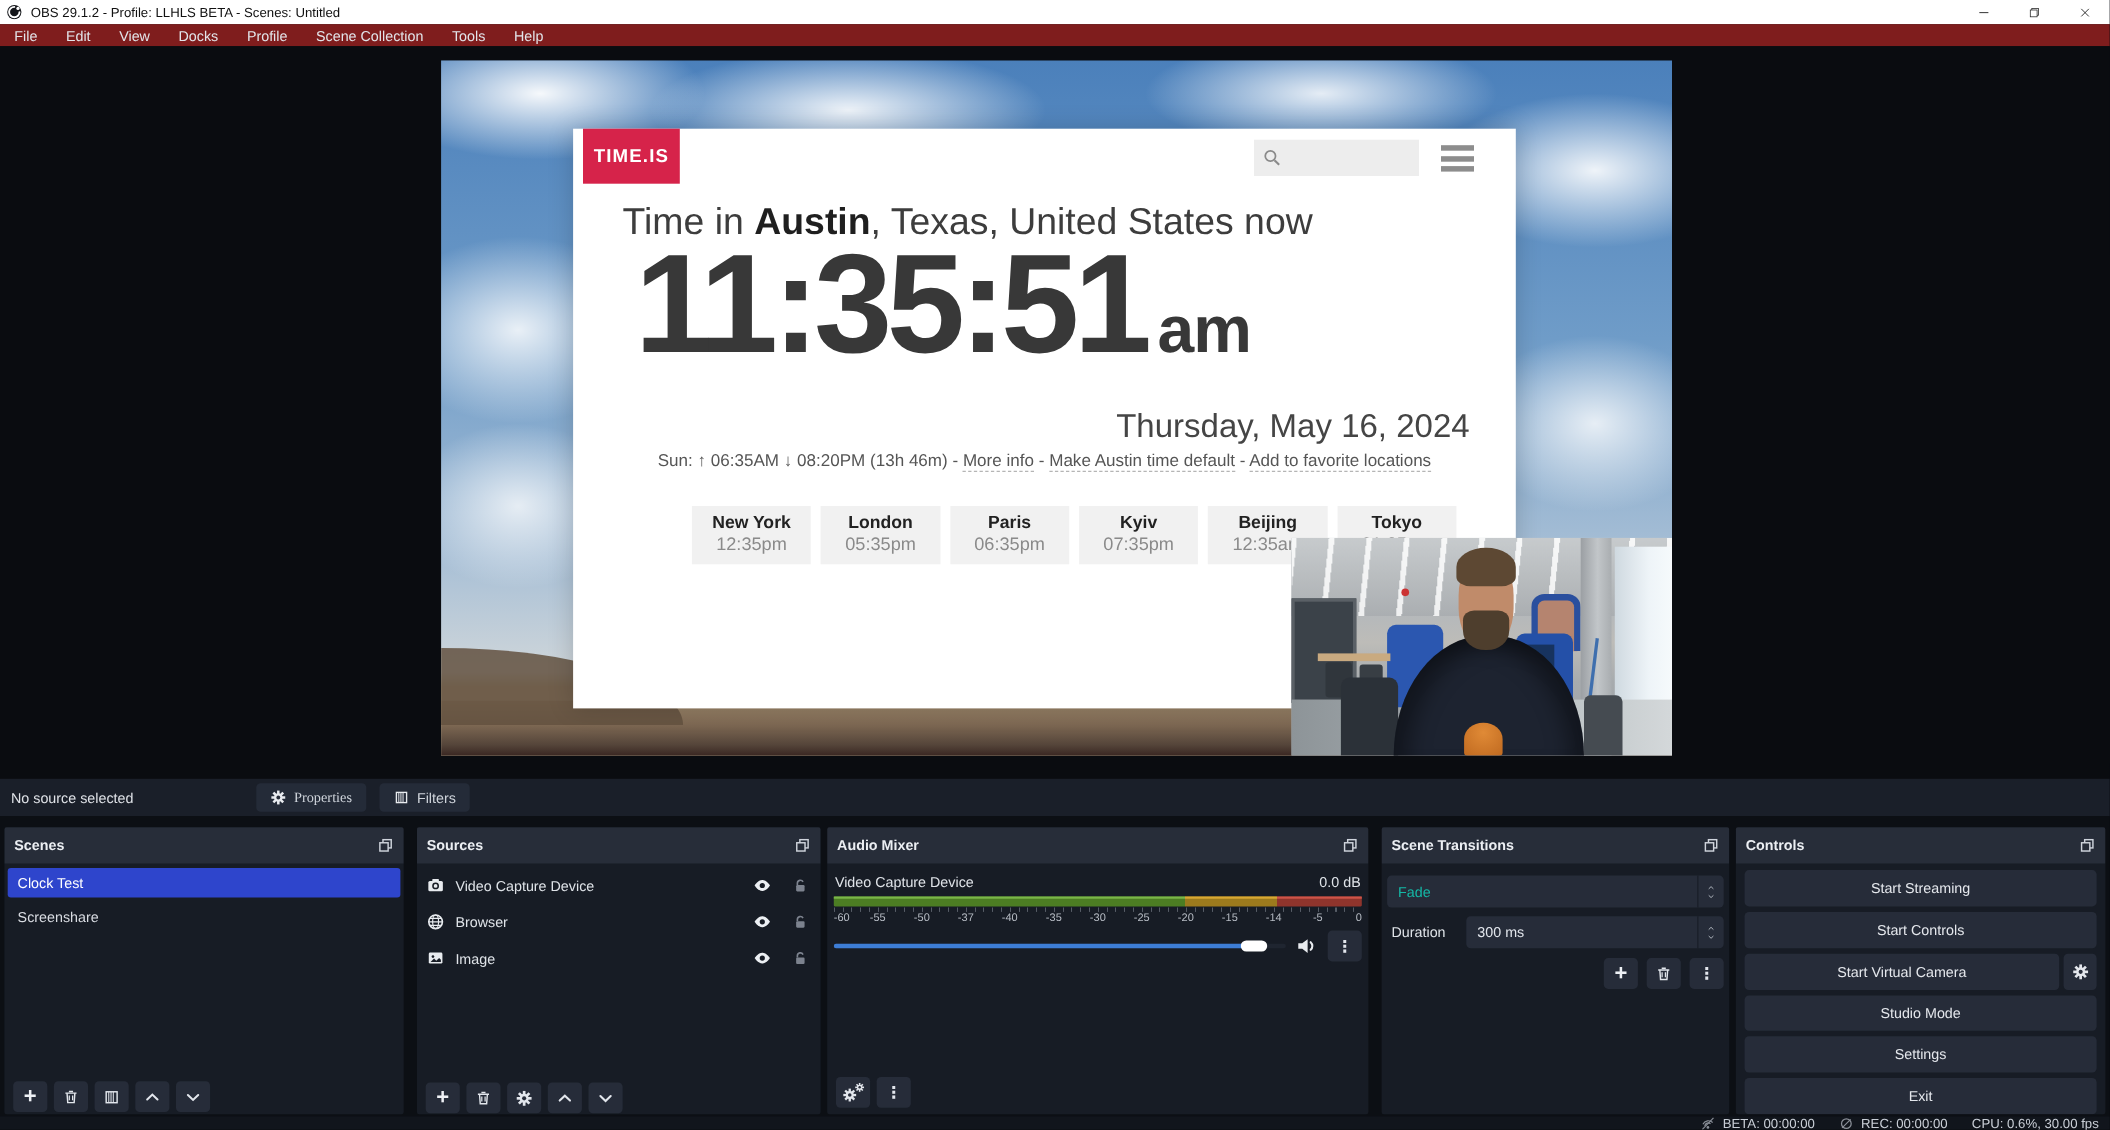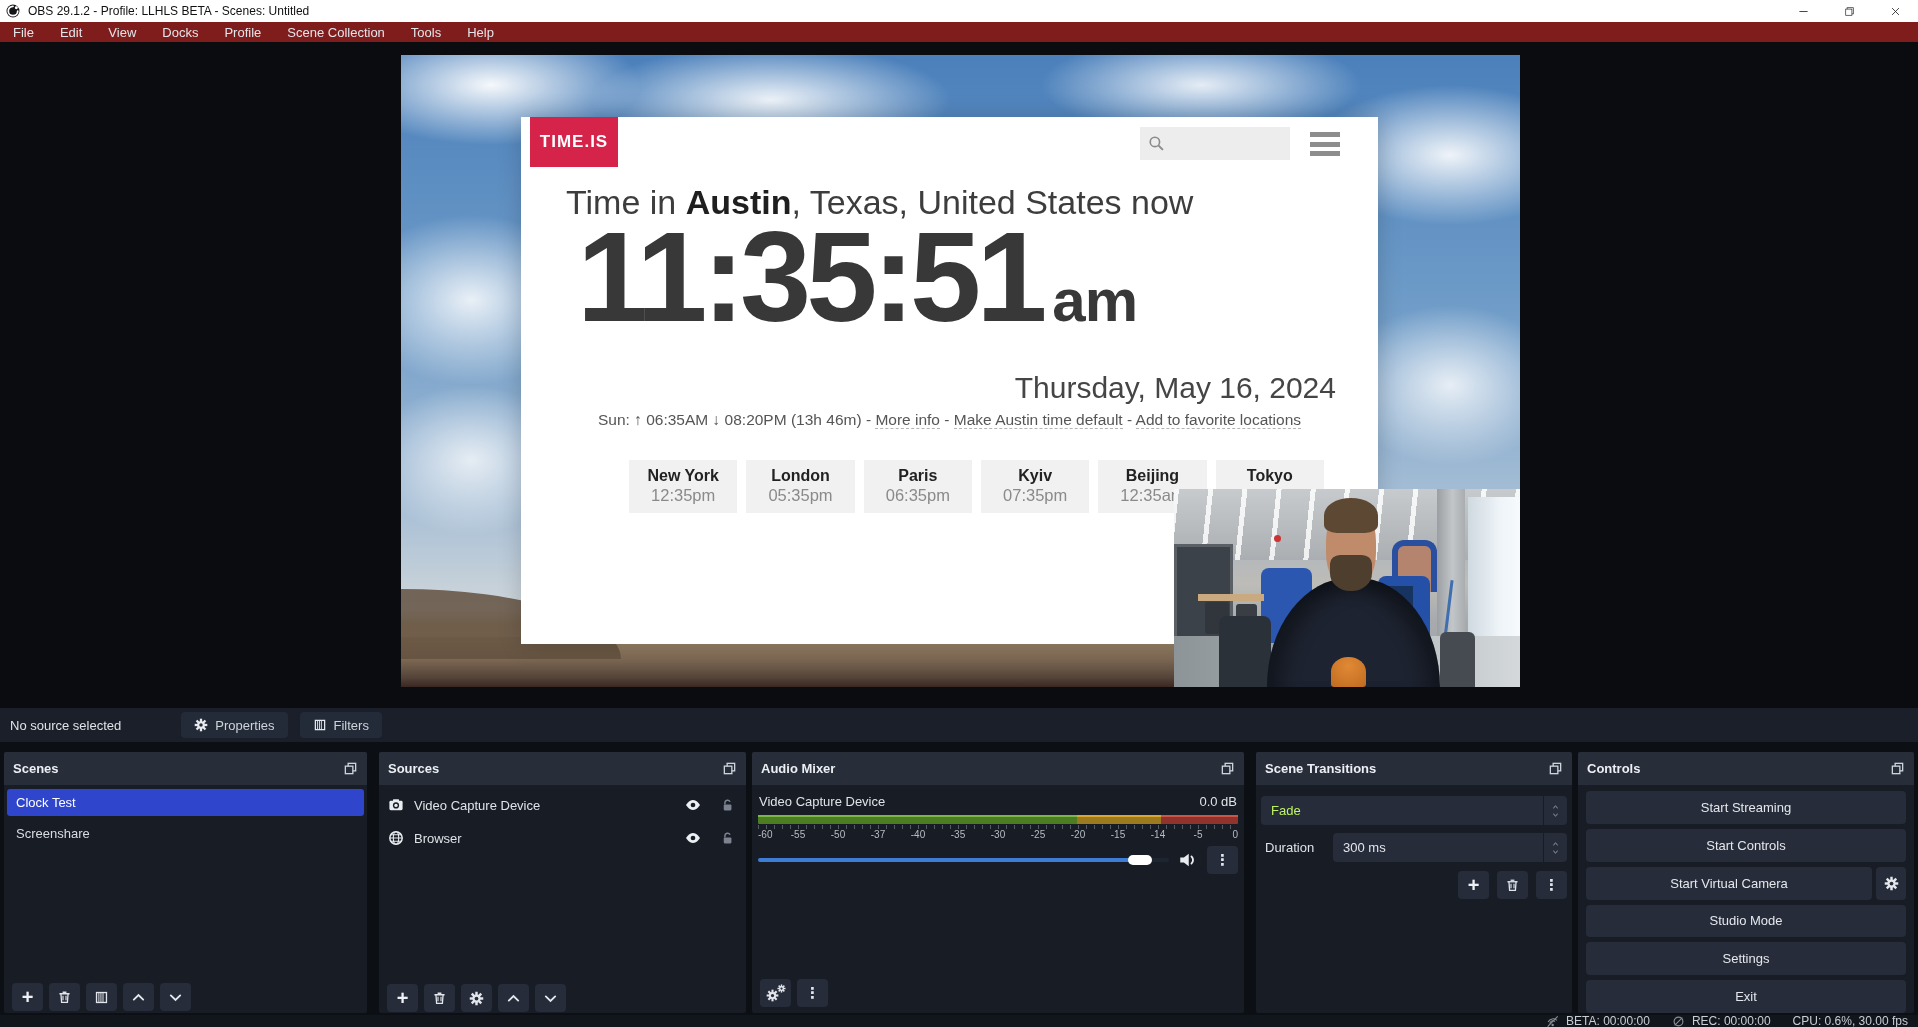--- a/index.html
+++ b/index.html
@@ -96,21 +96,21 @@
   .wc-head:after { content:""; position:absolute; left:8%; bottom:-4%; width:84%; height:44%;
     background:#4e3e2d; border-radius:24% 24% 48% 48%; }
 
   
   .selectbar { position:absolute; left:0; top:708px; width:100%; height:34px; background:#1a1f29;
     display:flex; align-items:center; color:#dfe2e7; font-size:13px; }
   .selectbar .msg { margin-left:10px; }
   .sbtn { height:26px; background:#242b38; border-radius:4px; display:flex; align-items:center;
     gap:7px; padding:0 13px; color:#cfd4db; margin-left:12px; }
   .sbtn svg { width:14px; height:14px; color:#e8ebef; }
-  .sbtn:first-of-type { margin-left:60px; }
+  .sbtn:first-of-type { margin-left:112px;font-family:Liberation Serif, serif; }
 
   
   .docks { position:absolute; left:0; top:742px; width:100%; height:273px; background:#0c0f14; }
   .panel { position:absolute; top:10px; height:261px; background:#171c25; border-radius:2px; overflow:hidden; }
   .phead { height:33px; background:#272d39; display:flex; align-items:center; padding:0 9px;
     color:#eceff3; font-size:13px; font-weight:bold; }
   .phead svg { width:15px; height:15px; margin-left:auto; color:#cfd4dc; }
   .pbody { position:relative; height:228px; }
   .ptools { position:absolute; left:0; bottom:0; width:100%; height:40px; display:flex;
     align-items:center; gap:6px; padding:0 8px; }
@@ -152,21 +152,21 @@
   .mix-sliderrow { display:flex; align-items:center; gap:9px; margin:6px 6px 0; height:26px; }
   .vslider { position:relative; flex:1; height:26px; }
   .vslider .track { position:absolute; left:0; right:0; top:11px; height:4px; background:#1f2530; border-radius:2px; }
   .vslider .fill { position:absolute; left:0; width:93%; top:11px; height:4px; background:#3d7dd6; border-radius:2px; }
   .vslider .handle { position:absolute; left:93%; top:8px; width:24px; height:10px; background:#fff;
     border-radius:5px; transform:translateX(-12px); }
   .mix-sliderrow .spk { width:20px; height:20px; color:#e8ebef; }
 
   .tr-row { display:flex; align-items:center; margin:0 5px; }
   .tr-select { margin-top:11px; flex:1; height:29px; background:#262c39; border-radius:4px;
-    display:flex; align-items:center; color:#bef264; font-size:13px; }
+    display:flex; align-items:center; color:#14b8a6; font-size:13px; }
   .tr-select .val { padding-left:10px; flex:1; }
   .tr-spin { width:24px; height:100%; border-left:1px solid #171c25; display:flex; flex-direction:column;
     align-items:center; justify-content:center; gap:2px; color:#cfd4dc; }
   .tr-spin svg { width:9px; height:6px; }
   .tr-durrow { margin-top:8px; }
   .tr-durrow .dlabel { color:#dfe3e8; font-size:13px; width:72px; padding-left:4px; }
   .tr-spinbox { flex:1; height:29px; background:#262c39; border-radius:4px; display:flex;
     align-items:center; color:#e2e6ec; font-size:13px; }
   .tr-spinbox .val { padding-left:10px; flex:1; }
   .tr-btns { margin-top:9px; justify-content:flex-end; gap:8px; }
@@ -502,20 +502,33 @@
             </svg>
           <span>Browser</span>
             <span class="sp"></span>
           <svg class="eye">
               <use href="#i-eye"></use>
             </svg>
           <svg class="lock">
               <use href="#i-lock"></use>
             </svg>
         </div>
+        <div class="source-row">
+          <svg class="src">
+              <use href="#i-image"></use>
+            </svg>
+          <span>Image</span>
+            <span class="sp"></span>
+          <svg class="eye">
+              <use href="#i-eye"></use>
+            </svg>
+          <svg class="lock">
+              <use href="#i-lock"></use>
+            </svg>
+        </div>
         <div class="ptools">
           <div class="tbtn">
               <span class="plus">+</span>
             </div>
           <div class="tbtn">
               <svg>
                 <use href="#i-trash"></use>
               </svg>
             </div>
           <div class="tbtn">

